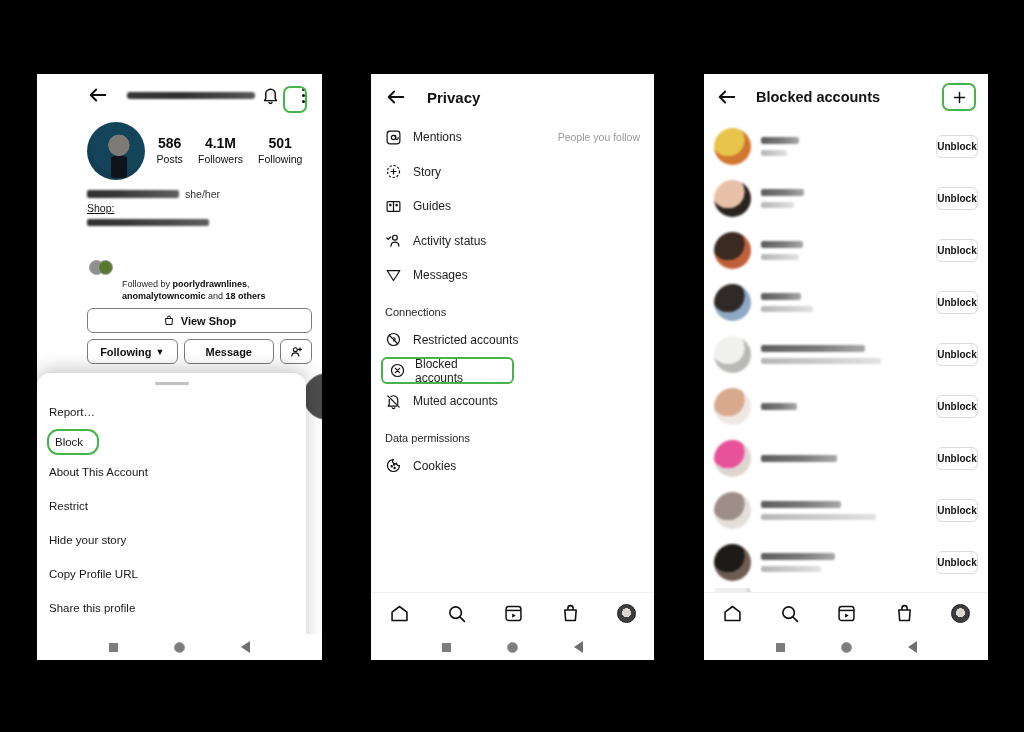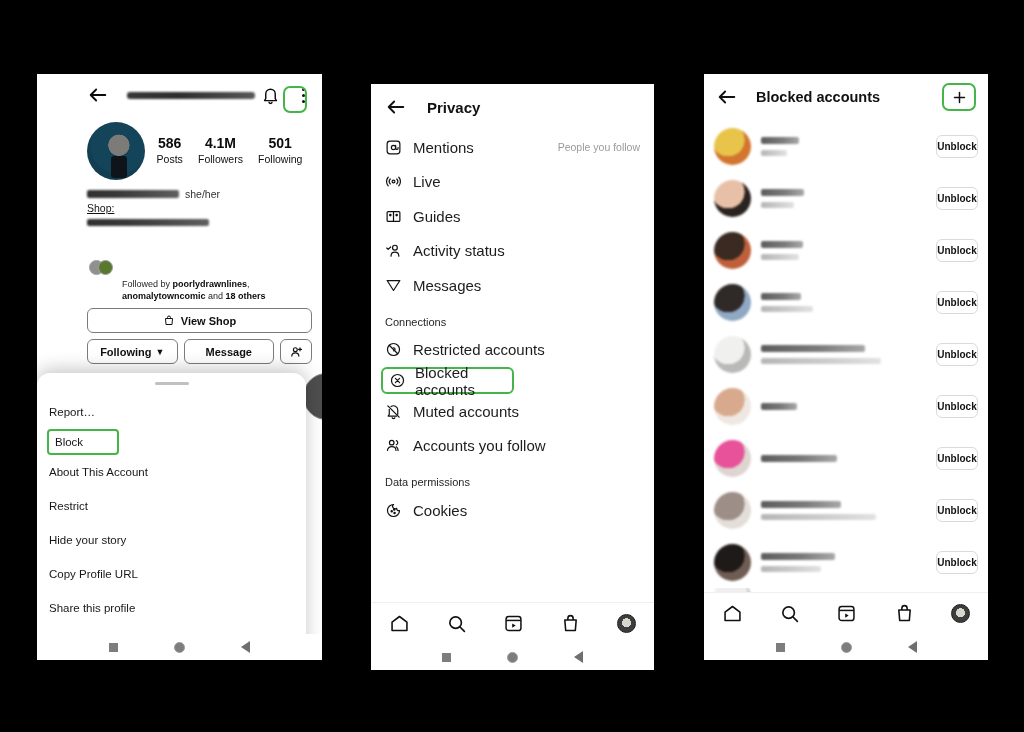--- a/index.html
+++ b/index.html
@@ -10,21 +10,21 @@
     overflow: hidden;
   }
   .stage { position: relative; width: 1024px; height: 732px; background: #000; }
 
   .phone {
     position: absolute;
     background: #fff;
     overflow: hidden;
   }
   #panel-profile { left: 37px; top: 74px; width: 285px; height: 586px; }
-  #panel-privacy { left: 371px; top: 84px; width: 283px; height: 586px; }
+  #panel-privacy { left: 371px; top: 74px; width: 283px; height: 586px; }
   #panel-blocked { left: 704px; top: 74px; width: 284px; height: 586px; }
   .dim-content { position: absolute; inset: 0; filter: brightness(0.62) saturate(0.9); padding-left: 40px; }
 
   .p1-topbar { height: 42px; display: flex; align-items: center; padding: 0 10px; }
   .back-arrow { width: 22px; height: 22px; flex: none; }
   .p1-name-redact {
     flex: 1; height: 7px; margin: 0 6px 0 18px; border-radius: 3px;
     background: linear-gradient(90deg,#5a5a5a 0%,#4a4a4a 40%,#6f6f6f 75%,#8d8d8d 100%);
     filter: blur(1.2px);
   }
@@ -103,41 +103,41 @@
   }
   .grabber { width: 34px; height: 3px; border-radius: 2px; background: #c0c0c0;
              margin: 9px auto 0 auto; }
   .sheet-list { padding: 10px 0 0 0; }
   .sheet-item {
     height: 34px; display: flex; align-items: center; padding: 0 12px;
     font-size: 11.5px; color: #17171a;
   }
   .sheet-item.highlight-green {
     margin: 0 10px; padding: 0 6px; height: 26px; border: 2px solid var(--green);
-    border-radius: 4px; width: 72px;
+    border-radius: 11px; width: 52px;
   }
   .sheet-divider { border-top: 1px solid #ececec; margin-top: 13px; }
 
   .androidnav {
     position: absolute; left:0; right:0; bottom:0; height: 26px; background: #fff;
     display: flex; align-items: center; justify-content: center; gap: 56px; z-index: 6;
   }
   .an-sq { width: 9px; height: 9px; background: #7d7d7d; }
   .an-ci { width: 11px; height: 11px; border-radius: 50%; background: #7d7d7d; border: 1.5px solid #9d9d9d; }
   .an-tr { width: 0; height: 0; border-top: 6px solid transparent; border-bottom: 6px solid transparent;
            border-right: 9px solid #6f6f6f; }
 
   
   :root { --green: #45b549; }
   .p2-topbar { height: 46px; display: flex; align-items: center; padding: 0 14px; gap: 20px; }
   .p2-title { font-size: 15px; font-weight: bold; color: #111; }
   .setting-row {
     height: 34.5px; display: flex; align-items: center; padding: 0 14px; gap: 11px;
   }
-  .setting-row .lbl { font-size: 15px; color: #1c1c1e; }
+  .setting-row .lbl { font-size: 12px; color: #1c1c1e; }
   .setting-row .val { margin-left: auto; font-size: 10.5px; color: #9a9a9a; }
   .si { width: 17px; height: 17px; flex: none; }
   .sec-head { font-size: 11px; color: #262628; padding: 13px 14px 5px 14px; }
   .row-highlight {
     margin: 0 10px; padding: 0 6px; height: 27px; border: 2px solid var(--green);
     border-radius: 6px; width: 133px; gap: 9px;
   }
   .bottomnav {
     position: absolute; left: 0; right: 0; bottom: 26px; height: 42px; background: #fff;
     display: flex; align-items: center; justify-content: space-around;
@@ -315,29 +315,28 @@
     <div class="setting-row">
       <svg class="si" viewBox="0 0 24 24" fill="none" stroke="#111" stroke-width="1.7">
         <rect x="3" y="3" width="18" height="18" rx="4"></rect>
           <circle cx="12" cy="12" r="3"></circle>
         <path d="M15 9v4.5a1.8 1.8 0 003.5-.6V12" stroke-linecap="round"></path>
       </svg>
       <span class="lbl">Mentions</span>
       <span class="val">People you follow</span>
     </div>
 
-
-    <div class="setting-row">
-      <svg class="si" viewBox="0 0 24 24" fill="none" stroke="#111" stroke-width="1.7">
-        <circle cx="12" cy="12" r="2"></circle>
-        <path d="M7.5 8.5a5 5 0 000 7M16.5 8.5a5 5 0 010 7" stroke-linecap="round"></path>
-        <path d="M4.5 6a9 9 0 000 12M19.5 6a9 9 0 010 12" stroke-linecap="round"></path>
-      </svg>
-      <span class="lbl">Live</span>
-    </div>
+    <div class="setting-row">
+      <svg class="si" viewBox="0 0 24 24" fill="none" stroke="#111" stroke-width="1.7">
+        <circle cx="12" cy="12" r="8.5" stroke-dasharray="3 2.6"></circle>
+        <path d="M12 8.5v7M8.5 12h7" stroke-linecap="round"></path>
+      </svg>
+      <span class="lbl">Story</span>
+    </div>
+
 
     <div class="setting-row">
       <svg class="si" viewBox="0 0 24 24" fill="none" stroke="#111" stroke-width="1.7">
         <rect x="3" y="5" width="18" height="14" rx="1.5"></rect>
           <path d="M12 5v14"></path>
         <circle cx="7.5" cy="10" r="1"></circle>
           <circle cx="16.5" cy="10" r="1"></circle>
       </svg>
       <span class="lbl">Guides</span>
     </div>
@@ -379,28 +378,20 @@
 
     <div class="setting-row">
       <svg class="si" viewBox="0 0 24 24" fill="none" stroke="#111" stroke-width="1.7">
         <path d="M18 16V10a6 6 0 00-9.5-4.9M6 9v7l-1.5 2.5h12" stroke-linejoin="round" stroke-linecap="round"></path>
         <path d="M10 20a2 2 0 004 0"></path>
           <path d="M4 4l16 16" stroke-linecap="round"></path>
       </svg>
       <span class="lbl">Muted accounts</span>
     </div>
 
-    <div class="setting-row">
-      <svg class="si" viewBox="0 0 24 24" fill="none" stroke="#111" stroke-width="1.7">
-        <circle cx="9.5" cy="8" r="3.2"></circle>
-        <path d="M3.5 19c0-3.2 2.7-5.4 6-5.4s6 2.2 6 5.4" stroke-linecap="round"></path>
-        <path d="M16 5.2a3.1 3.1 0 010 5.8M18.5 19c0-2.6-1-4.4-2.5-5.3" stroke-linecap="round"></path>
-      </svg>
-      <span class="lbl">Accounts you follow</span>
-    </div>
 
     <div class="sec-head">Data permissions</div>
 
     <div class="setting-row">
       <svg class="si" viewBox="0 0 24 24" fill="none" stroke="#111" stroke-width="1.7">
         <path d="M12 3.5a8.5 8.5 0 108.5 8.5 3 3 0 01-4-3.2 3 3 0 01-4.5-5.3z" stroke-linejoin="round"></path>
         <circle cx="9.5" cy="13" r=".9" fill="#111"></circle>
           <circle cx="13.5" cy="15.5" r=".9" fill="#111"></circle>
         <circle cx="13" cy="10.5" r=".9" fill="#111"></circle>
       </svg>

